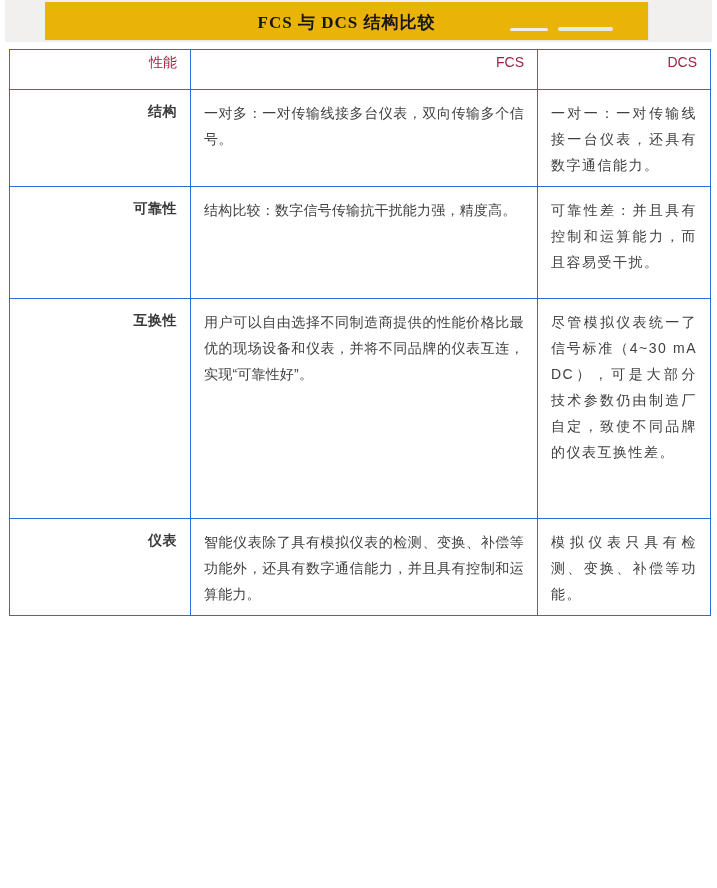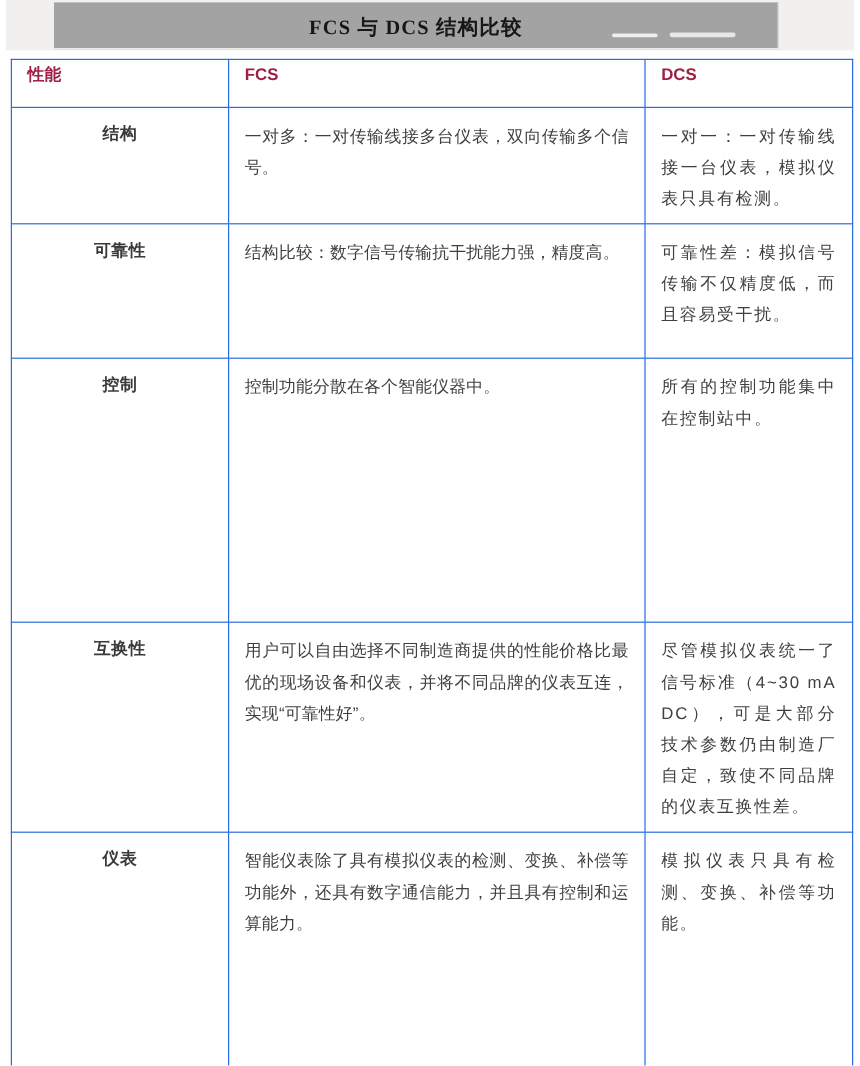--- a/index.html
+++ b/index.html
@@ -19,21 +19,21 @@
     color:var(--body_text);
   }
 
   
   .banner{
     position:absolute;left:5px;top:0;width:707px;height:42px;
     background:var(--banner_bg);
   }
   .title-box{
     position:absolute;left:40px;top:2px;width:604px;height:39px;
-    background:#a3a3a3;
+    background:#eab308;
     border-right:1px solid #e7e6e3;
     border-bottom:1px solid #eceae7;
   }
   .title-box h1{
     position:absolute;left:0;right:0;top:9px;
     text-align:center;
     font-family:"Liberation Serif","DejaVu Serif",serif;
     font-weight:bold;font-size:17px;letter-spacing:1px;color:#161616;
     white-space:nowrap;
   }
@@ -54,29 +54,29 @@
   }
   table.cmp th,table.cmp td{
     border:1.5px solid var(--border);
     font-size:14px;
     vertical-align:top;
     overflow:hidden;
   }
   thead th{
     height:40px;
     vertical-align:middle;
-    text-align:left;
+    text-align:right;
     padding:4px 13px 6px 13px;
     color:var(--header_text);
-    font-weight:bold;
+    font-weight:normal;
     font-size:15px;
     margin-top:16px;
   }
   tbody th.rowlabel{
-    text-align:center;
+    text-align:right;
     padding:13px 13px;
     color:var(--label_text);
     font-weight:bold;
     letter-spacing:.5px;
   }
   tbody td{
     padding:10px 13px 8px 13px;
     line-height:26px;
     text-align:justify;
     text-justify:inter-ideograph;
@@ -113,31 +113,26 @@
     <tr>
       <th>性能</th>
       <th>FCS</th>
       <th>DCS</th>
     </tr>
   </thead>
   <tbody>
     <tr>
       <th class="rowlabel">结构</th>
       <td class="fcs">一对多：一对传输线接多台仪表，双向传输多个信号。</td>
-      <td class="dcs">一对一：一对传输线接一台仪表，模拟仪表只具有检测。</td>
+      <td class="dcs">一对一：一对传输线接一台仪表，还具有数字通信能力。</td>
     </tr>
     <tr>
       <th class="rowlabel">可靠性</th>
       <td class="fcs">结构比较：数字信号传输抗干扰能力强，精度高。</td>
-      <td class="dcs">可靠性差：模拟信号传输不仅精度低，而且容易受干扰。</td>
-    </tr>
-    <tr>
-      <th class="rowlabel">控制</th>
-      <td class="fcs">控制功能分散在各个智能仪器中。</td>
-      <td class="dcs">所有的控制功能集中在控制站中。</td>
+      <td class="dcs">可靠性差：并且具有控制和运算能力，而且容易受干扰。</td>
     </tr>
     <tr>
       <th class="rowlabel">互换性</th>
       <td class="fcs">用户可以自由选择不同制造商提供的性能价格比最优的现场设备和仪表，并将不同品牌的仪表互连，实现“可靠性好”。</td>
       <td class="dcs">尽管模拟仪表统一了信号标准（4~30 mA DC），可是大部分技术参数仍由制造厂自定，致使不同品牌的仪表互换性差。</td>
     </tr>
     <tr>
       <th class="rowlabel">仪表</th>
       <td class="fcs">智能仪表除了具有模拟仪表的检测、变换、补偿等功能外，还具有数字通信能力，并且具有控制和运算能力。</td>
       <td class="dcs">模拟仪表只具有检测、变换、补偿等功能。</td>

